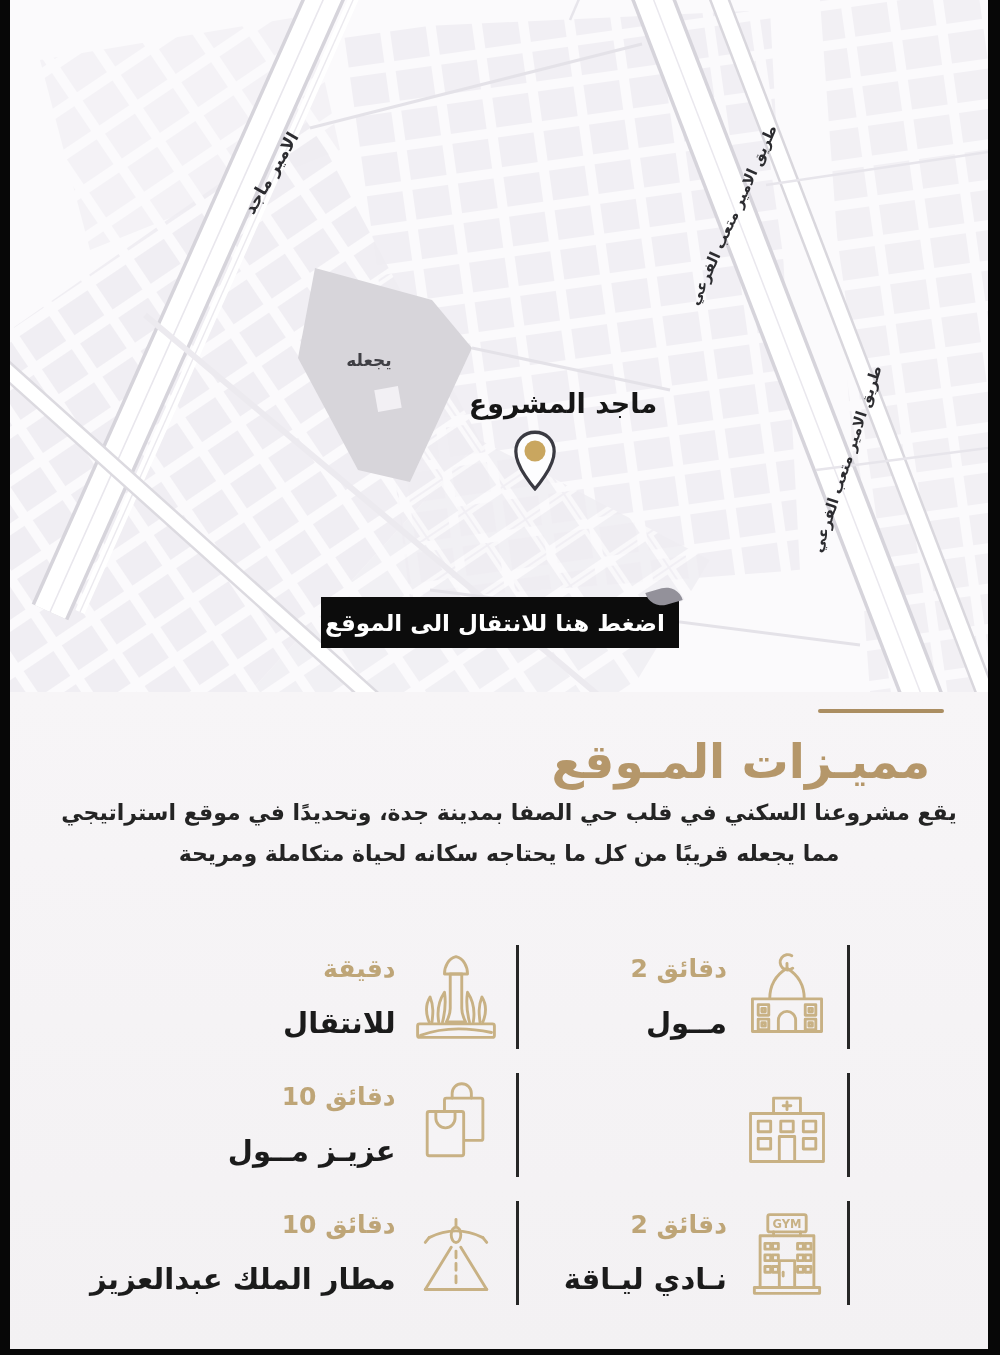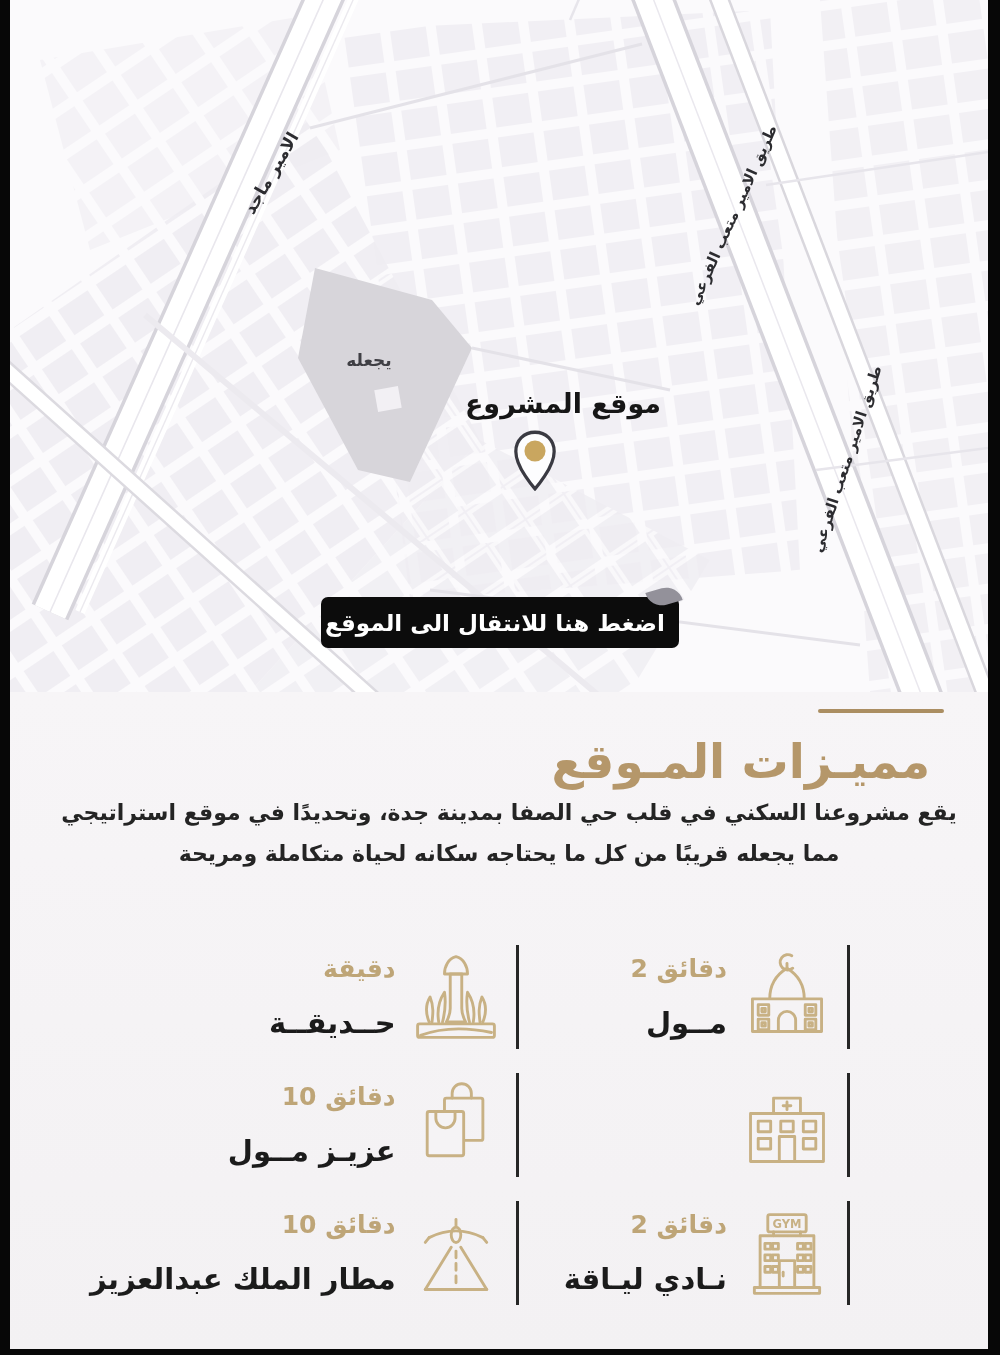--- a/index.html
+++ b/index.html
@@ -34,21 +34,21 @@
     font-size:17px;font-weight:bold;color:#3f3f44;text-align:center;direction:rtl;
   }
   .project-label{
     position:absolute;left:448px;top:388px;width:210px;
     font-size:27px;font-weight:800;color:#161616;text-align:center;direction:rtl;
     letter-spacing:0;
   }
   .pin{position:absolute;left:502px;top:428px;}
   .map-button{
     position:absolute;left:311px;top:597px;width:358px;height:51px;
-    background:#0c0c0c;border-radius:7px;
+    background:#0c0c0c;border-radius:0;
     display:flex;flex-direction:row;direction:rtl;align-items:center;justify-content:center;
     gap:10px;padding:0 12px;box-sizing:border-box;cursor:pointer;
   }
   .map-button .btn-text{color:#ffffff;font-size:23px;font-weight:bold;white-space:nowrap;}
   .btn-swoosh{
     position:absolute;top:-9px;left:326px;width:34px;height:17px;
     background:#93919а;background:#93919a;border-radius:0 20px 0 20px;
     transform:rotate(-16deg);
   }
   
@@ -132,21 +132,21 @@
       <path d="M756,185 L978,152" stroke="#e7e5eb" stroke-width="2.5" fill="none"></path>
       <path d="M806,470 L978,448" stroke="#e7e5eb" stroke-width="2.5" fill="none"></path>
       <path d="M560,20 L575,-15" stroke="#e7e5eb" stroke-width="2.5" fill="none"></path>
     </svg>
 
     <div class="road-label label-majed">الامير ماجد</div>
     <div class="road-label label-mutaib-1">طريق الامير متعب الفرعي</div>
     <div class="road-label label-mutaib-2">طريق الامير متعب الفرعي</div>
     <div class="park-label">يجعله</div>
 
-    <div class="project-label">موقع المشروع</div>
+    <div class="project-label">ماجد المشروع</div>
     <svg class="pin" width="46" height="66" viewBox="0 0 48 66">
       <path d="M24 3 C12.5 3 4 11.5 4 23 C4 40 24 62 24 62 C24 62 44 40 44 23 C44 11.5 35.5 3 24 3 Z" fill="#fdfdfe" stroke="#3a3a42" stroke-width="3.4"></path>
       <circle cx="24" cy="22.5" r="11" fill="#c9a65f"></circle>
     </svg>
 
     <div class="map-button">
       <span class="btn-swoosh"></span>
       <svg width="36" height="36" viewBox="0 0 48 48">
         <path d="M14 14 a11.5 11.5 0 0 1 19 0" stroke="#ffffff" stroke-width="2.6" fill="none" stroke-linecap="round"></path>
         <path d="M11 18 a15.5 15.5 0 0 1 4 -7 M36.5 18 a15.5 15.5 0 0 0 -4 -7" stroke="#ffffff" stroke-width="2" fill="none" stroke-linecap="round" opacity="0.85"></path>
@@ -197,21 +197,21 @@
           <path d="M44 26 h12 v36 c0 6 2 10 4 14 h-20 c2 -4 4 -8 4 -14 Z"></path>
           <path d="M32 76 C30 64 32 54 38 45 C40 58 38 68 36 76"></path>
           <path d="M22 76 C18 66 18 58 23 50 C27 60 26 68 25 76"></path>
           <path d="M68 76 C70 64 68 54 62 45 C60 58 62 68 64 76"></path>
           <path d="M78 76 C82 66 82 58 77 50 C73 60 74 68 75 76"></path>
           <rect x="10" y="78" width="80" height="14" rx="2"></rect>
           <path d="M13 90 Q45 78 87 87"></path>
         </svg>
         <div class="f-text">
           <span class="f-time">دقيقة</span>
-          <span class="f-name">حــديقــة</span>
+          <span class="f-name">للانتقال</span>
         </div>
       </div>
 
       <div class="feature">
         <div class="f-divider"></div>
         <svg class="f-icon gold-stroke" viewBox="0 0 100 100">
           <rect x="36" y="22" width="28" height="16"></rect>
           <line x1="50" y1="26" x2="50" y2="34"></line>
             <line x1="46" y1="30" x2="54" y2="30"></line>
           <rect x="12" y="38" width="76" height="50" class="occlude"></rect>

